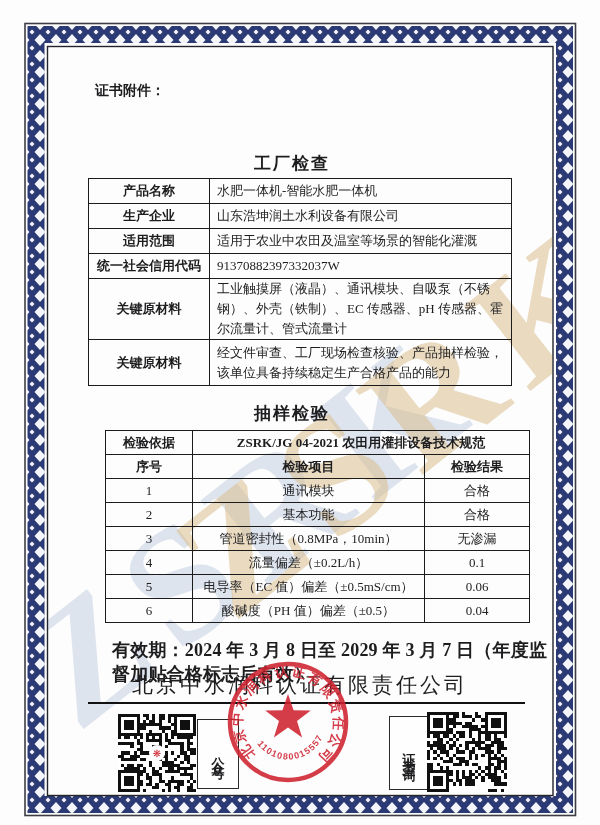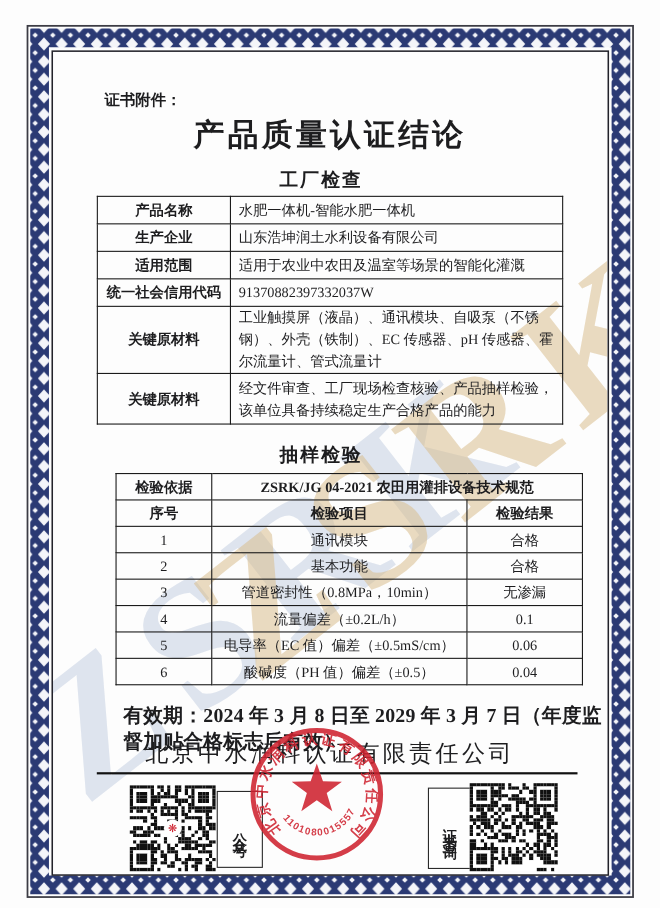--- a/index.html
+++ b/index.html
@@ -60,21 +60,20 @@
 </head>
 <body>
 
 <div id="wm-clip">
   <div class="wm" id="wm-blue">ZSRK</div>
   <div class="wm" id="wm-tan">ZSRK</div>
 </div>
 
 <div id="content">
   <div class="abs" id="attachment-label">证书附件：</div>
-  <div class="abs" id="main-title">产品质量认证结论</div>
   <div class="abs section-heading" id="factory-heading">工厂检查</div>
 
   <table class="abs" id="t1">
     <tbody>
         <tr class="short">
       <th>产品名称</th>
       <td>水肥一体机-智能水肥一体机</td>
     </tr>
     <tr class="short">
       <th>生产企业</th>

